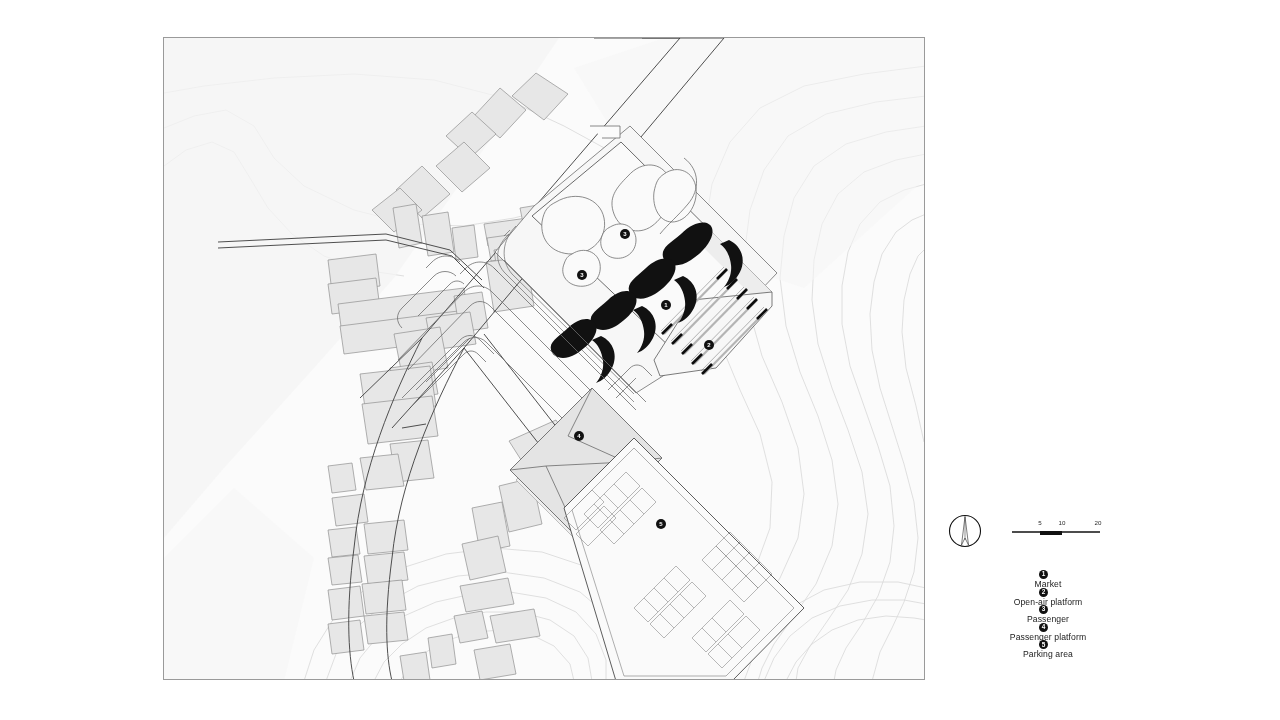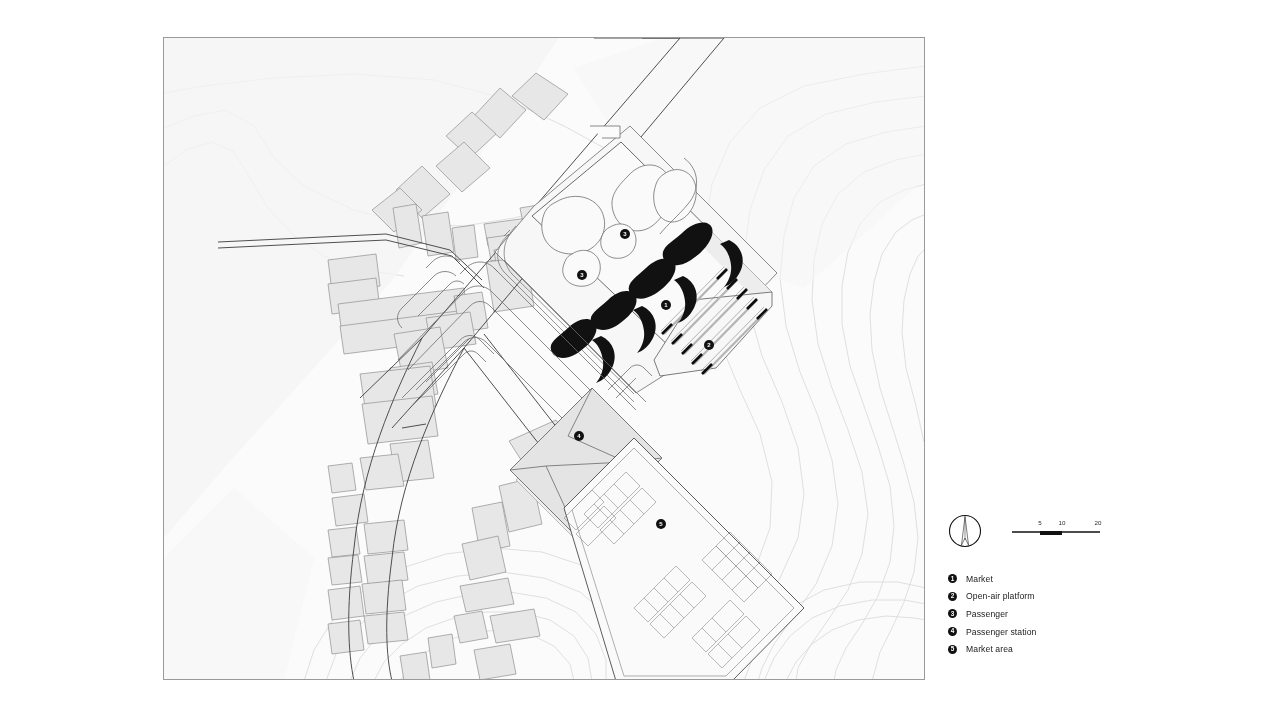--- a/index.html
+++ b/index.html
@@ -54,20 +54,21 @@
   .legend-list {
     margin: 0;
     padding: 0;
     list-style: none;
     margin-top: 6px;
   }
   .legend-item {
     display: flex;
     align-items: center;
     height: 17.6px;
+    flex-direction: column;
   }
   .legend-marker {
     display: inline-flex;
     align-items: center;
     justify-content: center;
     width: 9px;
     height: 9px;
     border-radius: 50%;
     background: #111111;
     color: #ffffff;
@@ -450,22 +451,22 @@
       <li class="legend-item">
         <span class="legend-marker">2</span>
         <span class="legend-label">Open-air platform</span>
       </li>
       <li class="legend-item">
         <span class="legend-marker">3</span>
         <span class="legend-label">Passenger</span>
       </li>
       <li class="legend-item">
         <span class="legend-marker">4</span>
-        <span class="legend-label">Passenger station</span>
+        <span class="legend-label">Passenger platform</span>
       </li>
       <li class="legend-item">
         <span class="legend-marker">5</span>
-        <span class="legend-label">Market area</span>
+        <span class="legend-label">Parking area</span>
       </li>
     </ul>
   </div>
 
 </div>
 
 </body></html>

